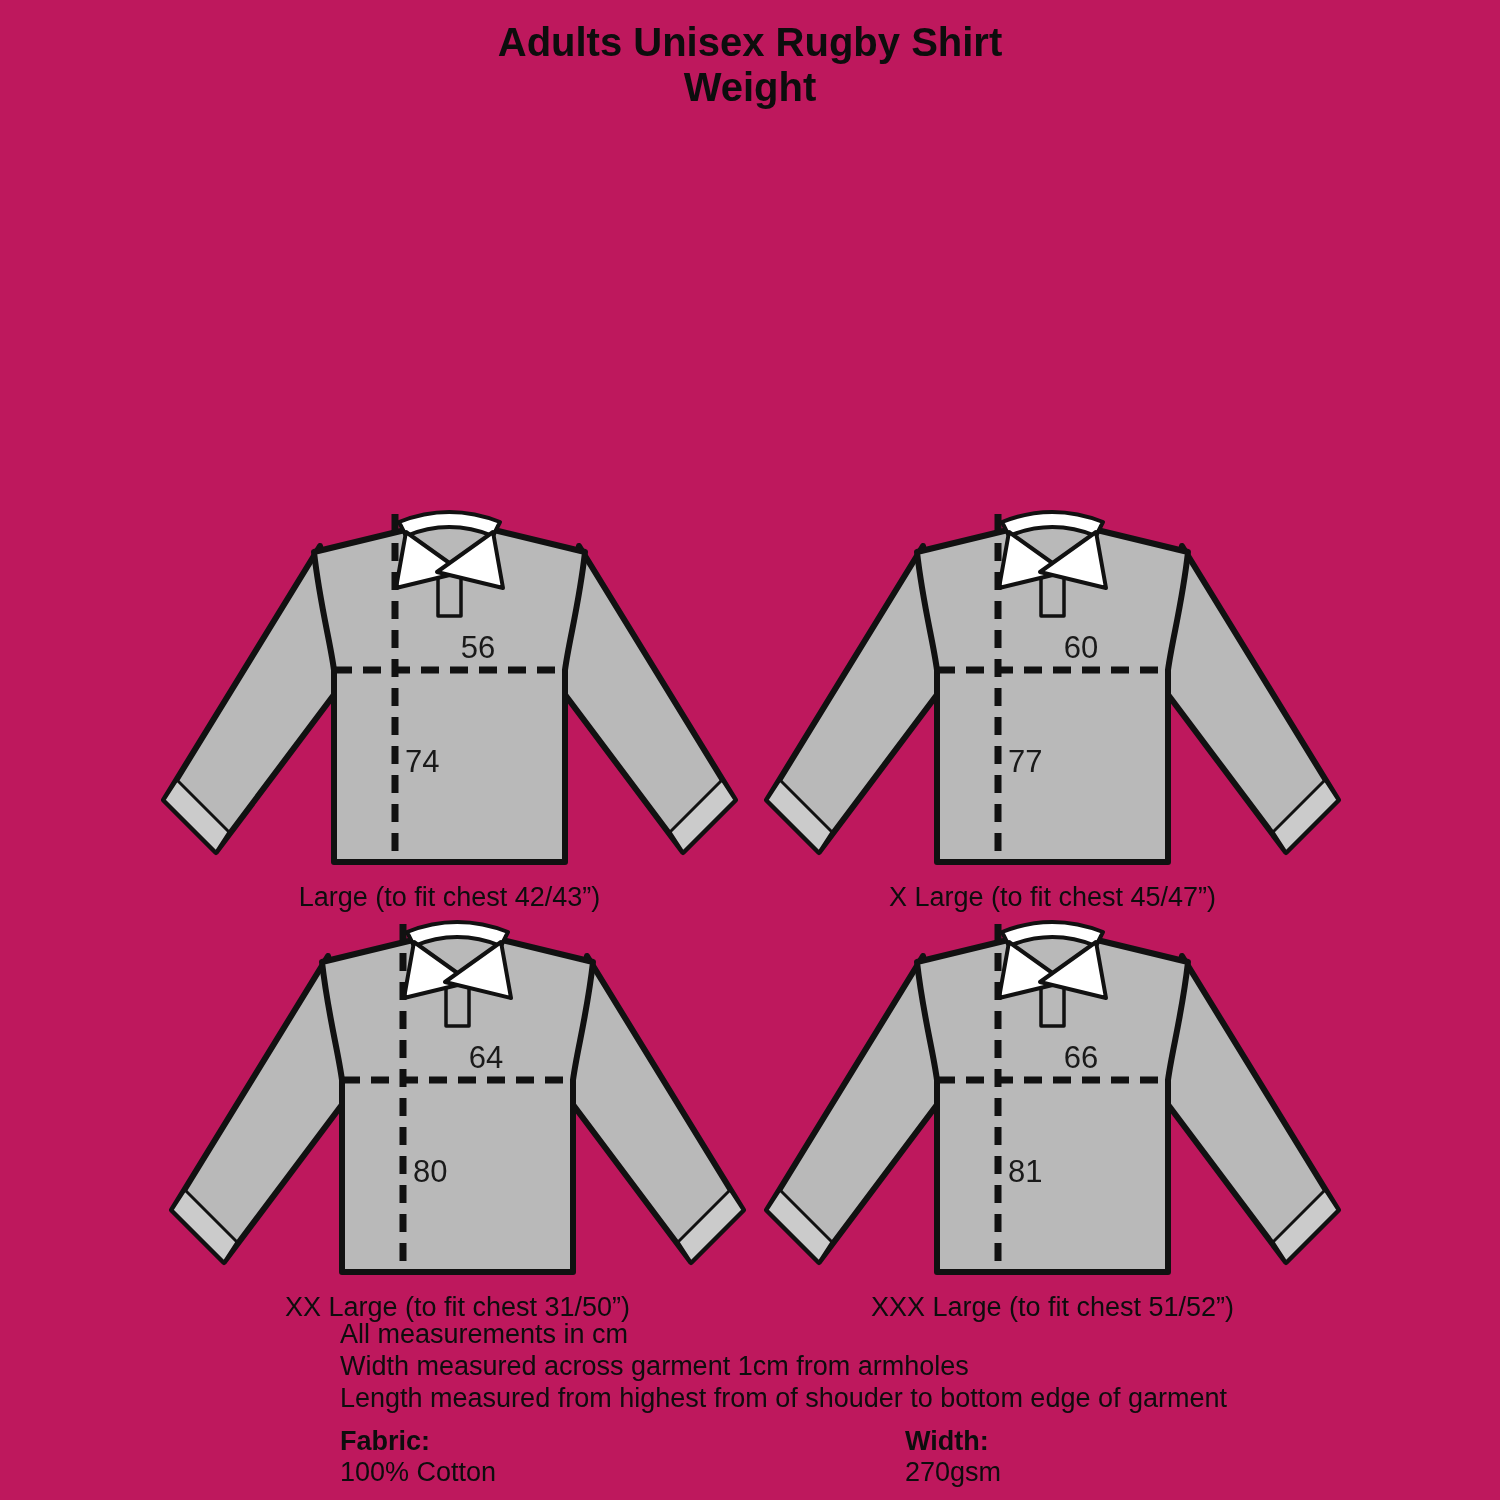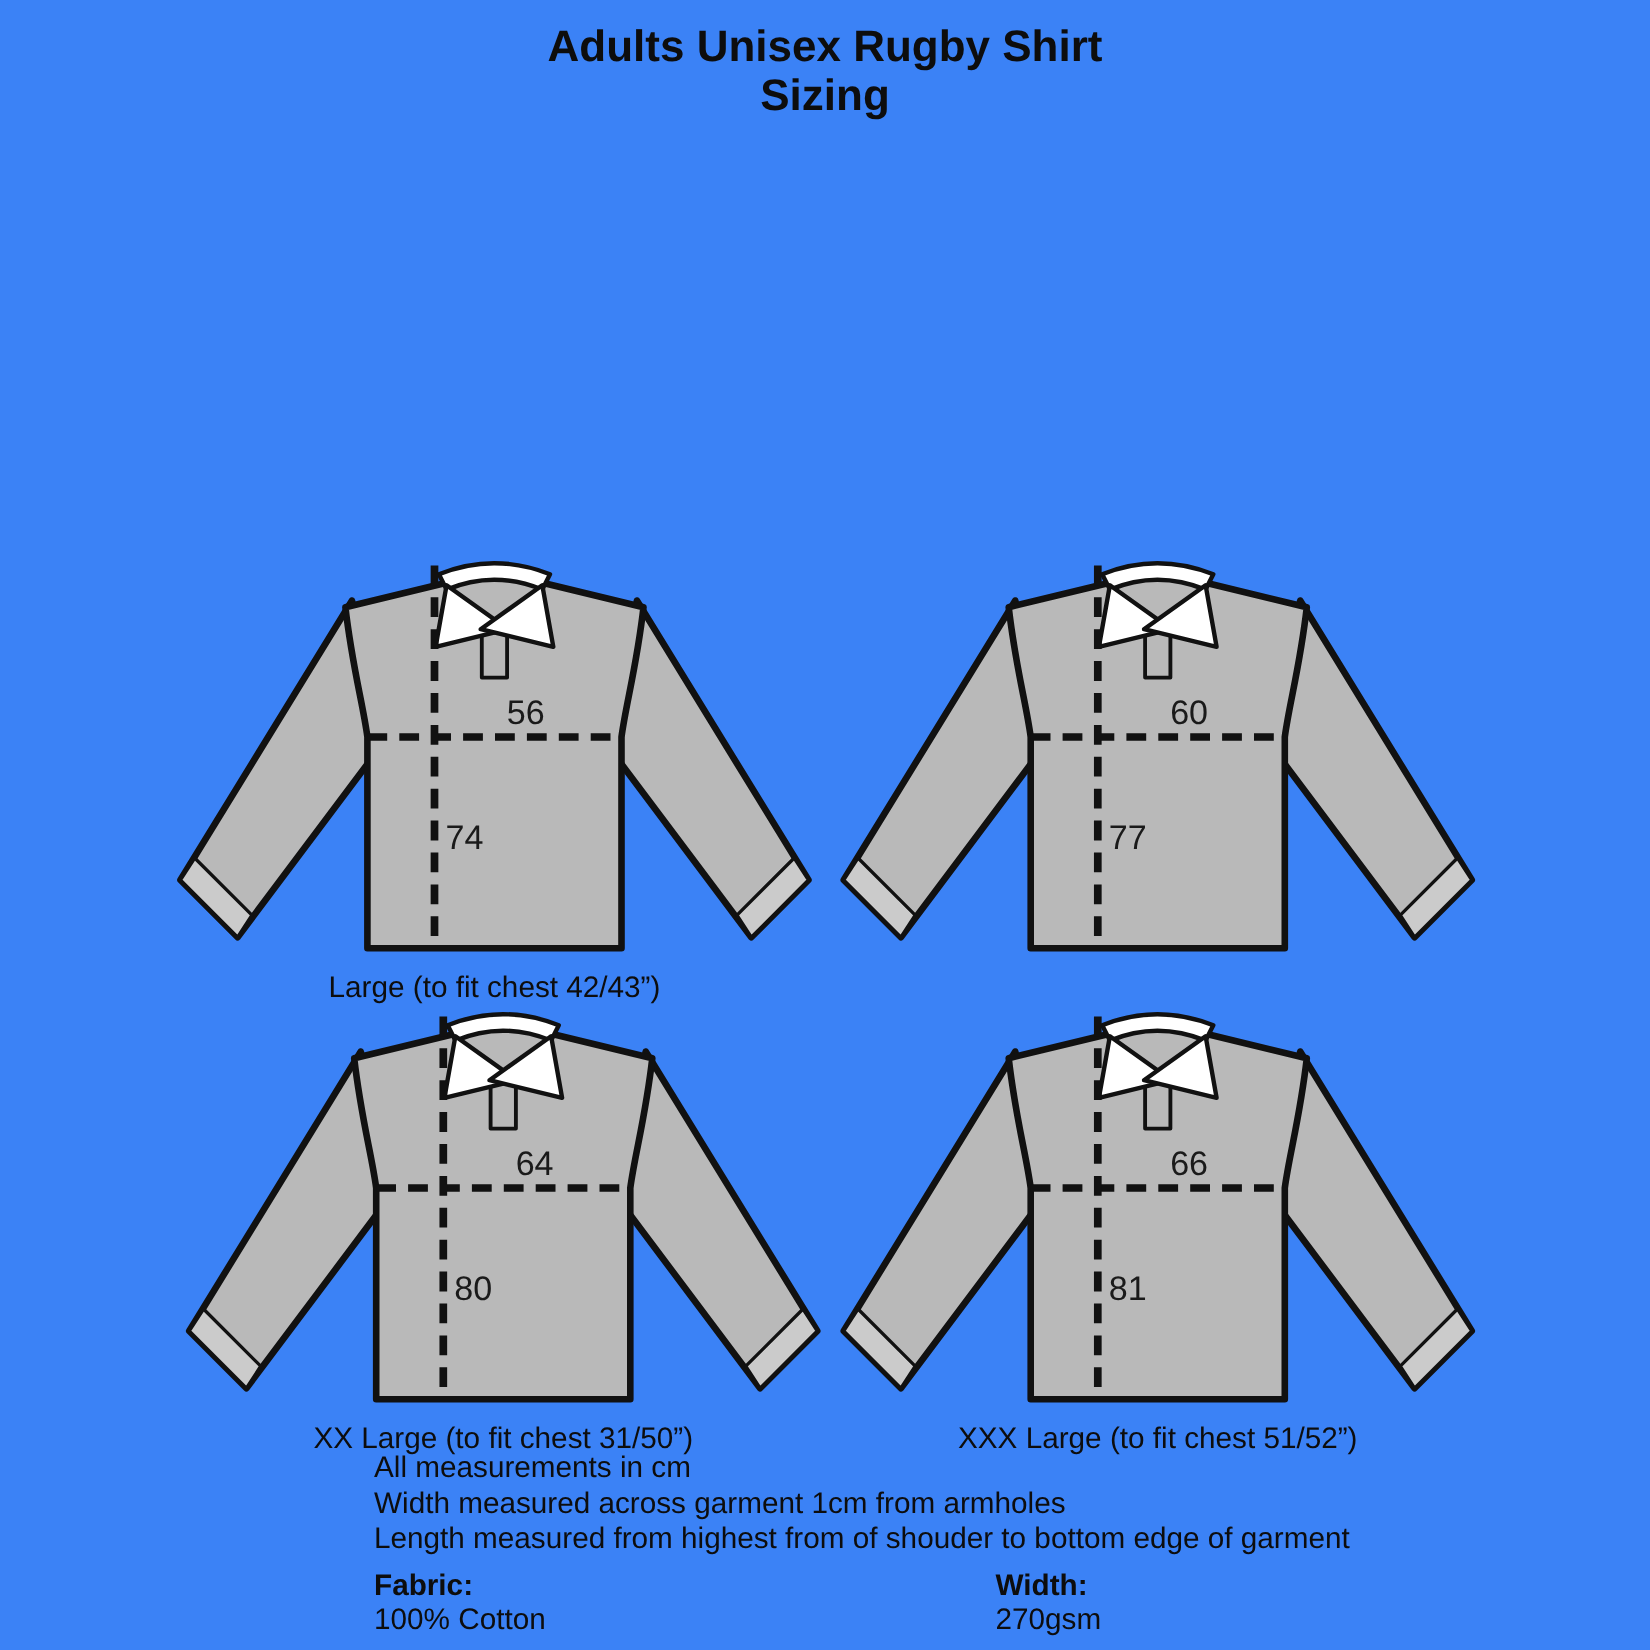--- a/index.html
+++ b/index.html
@@ -1,19 +1,19 @@
 <!DOCTYPE html>
 <html><head>
 <meta charset="utf-8">
 <style>
   html,body{margin:0;padding:0;background:#ffffff;}
   .page{
     position:relative;
     width:1500px;height:1500px;
-    background:#3b82f6;
+    background:#be185d;
     font-family:"Liberation Sans", sans-serif;
     color:#111111;
     overflow:hidden;
   }
   .title{
     position:absolute;top:20px;left:0;width:1500px;
     text-align:center;
     font-size:40px;font-weight:bold;line-height:45px;
     color:#0d0d0d;
   }
@@ -68,21 +68,21 @@
         <path d="M 257,22 Q 307,2 358,22 L 351,36 Q 307,18 264,36 Z" fill="#ffffff" stroke-width="4"></path>
 
         <path d="M 264,32 L 254,88 L 320,72 Z" fill="#ffffff" stroke-width="4"></path>
         <path d="M 351,32 L 361,88 L 295,72 Z" fill="#ffffff" stroke-width="4"></path>
       </g>
     </defs>
   </svg>
 
   <div class="title">
     <div>Adults Unisex Rugby Shirt</div>
-    <div>Sizing</div>
+    <div>Weight</div>
   </div>
 
 
 
   <div class="shirt-block" style="left:142px;top:500px;">
     <svg viewBox="0 0 615 380">
       <use href="#rugby-shirt-art" xlink:href="#rugby-shirt-art"></use>
       <line class="dash" x1="192" y1="170" x2="423" y2="170"></line>
       <line class="dash" x1="253" y1="14" x2="253" y2="358"></line>
       <text class="meas-num" x="336" y="158" text-anchor="middle">56</text>
@@ -92,20 +92,21 @@
   </div>
 
   <div class="shirt-block" style="left:745px;top:500px;">
     <svg viewBox="0 0 615 380">
       <use href="#rugby-shirt-art" xlink:href="#rugby-shirt-art"></use>
       <line class="dash" x1="192" y1="170" x2="423" y2="170"></line>
       <line class="dash" x1="253" y1="14" x2="253" y2="358"></line>
       <text class="meas-num" x="336" y="158" text-anchor="middle">60</text>
       <text class="meas-num" x="263" y="272">77</text>
     </svg>
+    <div class="shirt-label">X Large (to fit chest 45/47”)</div>
   </div>
 
   <div class="shirt-block" style="left:150px;top:910px;">
     <svg viewBox="0 0 615 380">
       <use href="#rugby-shirt-art" xlink:href="#rugby-shirt-art"></use>
       <line class="dash" x1="192" y1="170" x2="423" y2="170"></line>
       <line class="dash" x1="253" y1="14" x2="253" y2="358"></line>
       <text class="meas-num" x="336" y="158" text-anchor="middle">64</text>
       <text class="meas-num" x="263" y="272">80</text>
     </svg>

